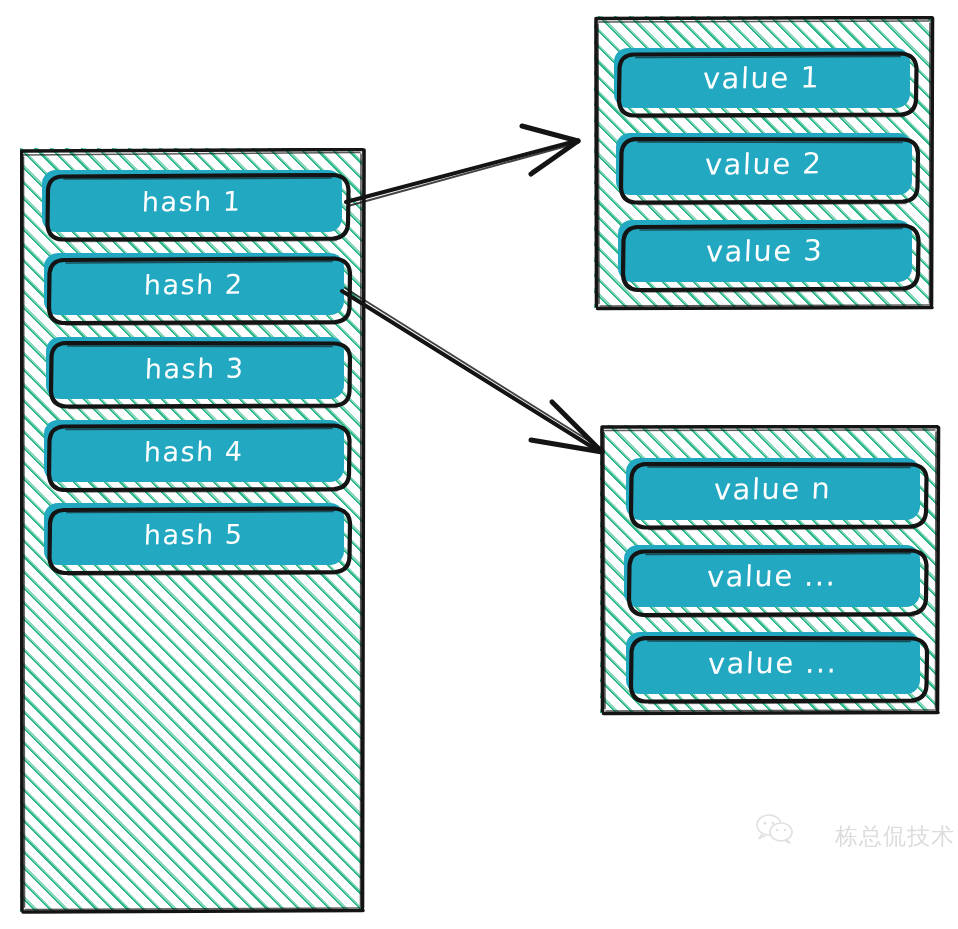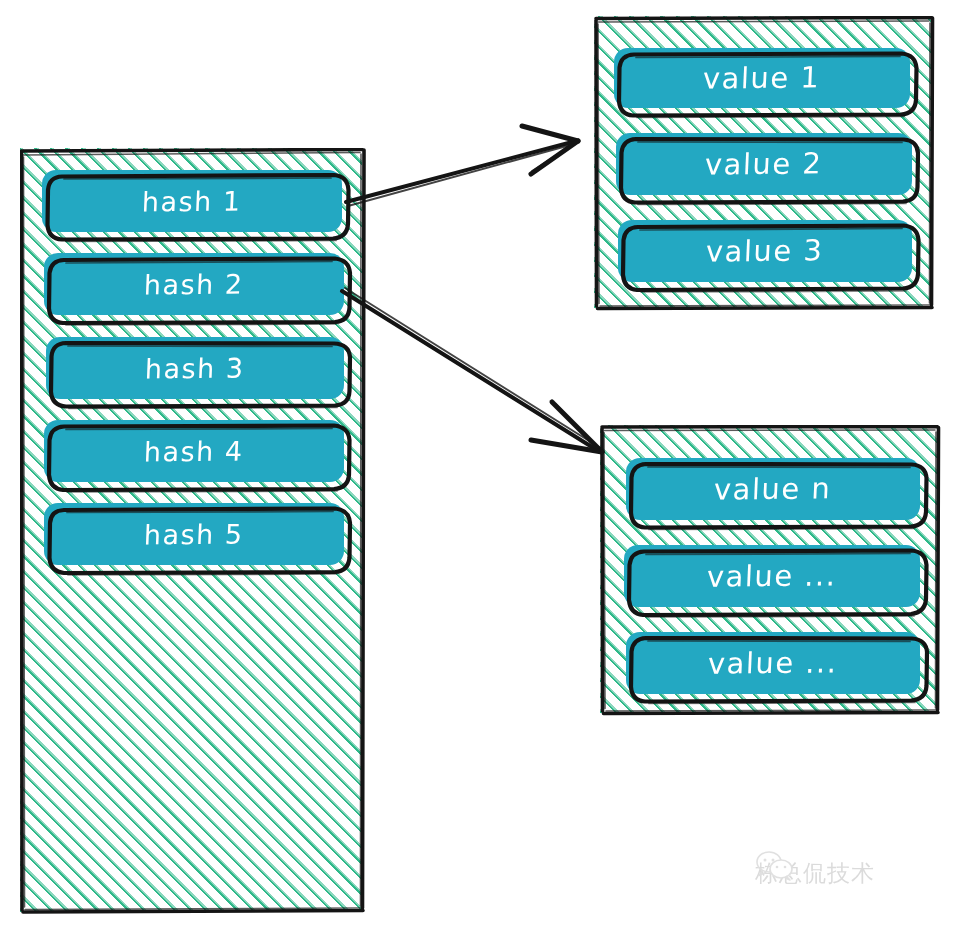--- a/index.html
+++ b/index.html
@@ -43,25 +43,26 @@
     letter-spacing:1.5px;
     white-space:nowrap;
     z-index:2;
     transform:skewX(-3deg) rotate(-0.6deg);
   }
   .pill-label.big{font-size:29px;}
 
   
   #watermark{
     position:absolute;
-    left:755px;top:850px;
+    left:755px;top:813px;
     width:200px;height:46px;
     display:flex;align-items:center;gap:9px;
     opacity:.30;
     pointer-events:none;
+    justify-content:flex-end;
   }
   #watermark .wm-text{
     font-family:"DejaVu Sans", sans-serif;
     font-size:23px;
     color:#8a8a8a;
     letter-spacing:1px;
     white-space:nowrap;
   }
 </style>
 </head>

